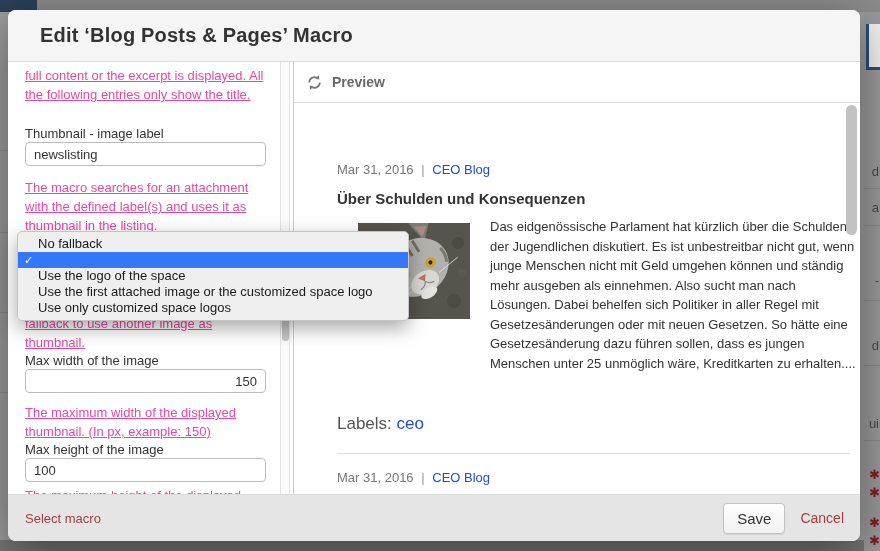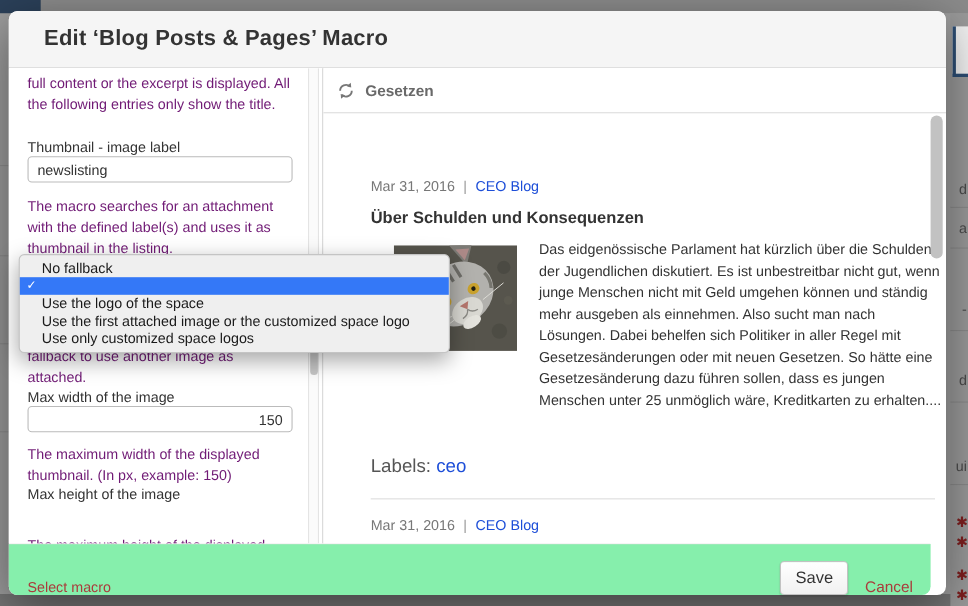--- a/index.html
+++ b/index.html
@@ -37,21 +37,21 @@
   .dialog-header h1 { font-size:20px; font-weight:600; color:#333; letter-spacing:.2px; }
 
   .dialog-body { position:absolute; top:52px; left:0; right:0; bottom:47px; display:flex; }
 
   
   .left-panel {
     position:relative; width:286px; border-right:1px solid #cccccc;
     overflow:hidden; background:#fff;
   }
   .lp { position:absolute; left:17px; }
-  .lp-text { width:240px; font-size:13px; line-height:19px; color:#701a75; }
+  .lp-text { width:240px; font-size:13px; line-height:19px; color:#ec4899;text-decoration:underline; }
   .lp-label { font-size:13px; color:#333; }
   .lp-input {
     width:241px; height:24px; border:1px solid #bbb; border-radius:4px;
     font-family:"Liberation Sans", sans-serif; font-size:13px; color:#333;
     padding:0 8px; background:#fff; outline:none;
   }
   .left-scroll-track {
     position:absolute; top:0; bottom:0; right:3px; width:10px;
     background:#fbfbfb; border-left:1px solid #e4e4e4; border-right:1px solid #e4e4e4;
   }
@@ -90,23 +90,23 @@
   .labels-line { font-size:17px; color:#555; }
   .post-divider { border-top:1px solid #ddd; height:0; }
   .pv-scroll-thumb {
     position:absolute; right:3px; top:1px; width:11px; height:130px;
     background:#c2c2c2; border-radius:6px;
   }
   .cat-thumb { position:absolute; left:64px; top:119px; width:112px; height:96px; }
 
   
   .dialog-footer {
-    position:absolute; left:0; right:14px; bottom:0; height:47px; z-index:10;
-    background:#86efac; border-top:1px solid #dcdcdc; border-radius:0 0 8px 8px;
-    display:flex; align-items:flex-end; padding:0 16px 0 17px;
+    position:absolute; left:0; right:0; bottom:0; height:47px; z-index:10;
+    background:#e5e5e5; border-top:1px solid #dcdcdc; border-radius:0 0 8px 8px;
+    display:flex; align-items:center; padding:0 16px 0 17px;
   }
   .footer-spacer { flex:1; }
   .link-red { font-size:13px; color:#a93c3c; text-decoration:none; cursor:pointer; }
   .save-btn {
     font-family:"Liberation Sans", sans-serif; font-size:15px; color:#333;
     background:linear-gradient(#ffffff,#f1f1f1);
     border:1px solid #c2c2c2; border-radius:4px; padding:6px 13px;
     box-shadow:0 1px 1px rgba(0,0,0,.08); cursor:pointer;
   }
   .cancel-link { margin-left:15px; font-size:14px; }
@@ -147,43 +147,44 @@
 
   <div class="dialog-body">
 
     <div class="left-panel">
       <p class="lp lp-text" style="top:4px">full content or the excerpt is displayed. All the following entries only show the title.</p>
 
       <div class="lp lp-label" style="top:64px">Thumbnail - image label</div>
       <input class="lp lp-input" style="top: 80px;" type="text" value="newslisting">
       <p class="lp lp-text" style="top:116px">The macro searches for an attachment with the defined label(s) and uses it as thumbnail in the listing.</p>
 
-      <p class="lp lp-text" style="top:252px; width:236px">fallback to use another image as attached.</p>
+      <p class="lp lp-text" style="top:252px; width:236px">fallback to use another image as thumbnail.</p>
 
       <div class="lp lp-label" style="top:291px">Max width of the image</div>
       <input class="lp lp-input" style="top: 307px; text-align: right;" type="text" value="150">
       <p class="lp lp-text" style="top:341px">The maximum width of the displayed thumbnail. (In px, example: 150)</p>
 
       <div class="lp lp-label" style="top:380px">Max height of the image</div>
+      <input class="lp lp-input" style="top: 396px;" type="text" value="100">
       <p class="lp lp-text" style="top:424px">The maximum height of the displayed</p>
 
       <div class="left-scroll-track">
         <div class="left-scroll-thumb"></div>
       </div>
     </div>
 
     <div class="preview-panel">
       <div class="preview-header">
         <svg width="17" height="17" viewBox="0 0 17 17">
           <path d="M3.2 8.5a5.3 5.3 0 0 1 9-3.8" fill="none" stroke="#777" stroke-width="1.7"></path>
           <path d="M12.9 1.2 13.3 5.5 9.2 4.4z" fill="#777"></path>
           <path d="M13.8 8.5a5.3 5.3 0 0 1-9 3.8" fill="none" stroke="#777" stroke-width="1.7"></path>
           <path d="M4.1 15.8 3.7 11.5 7.8 12.6z" fill="#777"></path>
         </svg>
-        <span>Gesetzen</span>
+        <span>Preview</span>
       </div>
 
       <div class="preview-content">
 
         <div class="pv meta" style="left:43px; top:58px">
           <span>Mar 31, 2016</span>
           <span class="sep">|</span>
           <a class="red-link">CEO Blog</a>
         </div>
 

